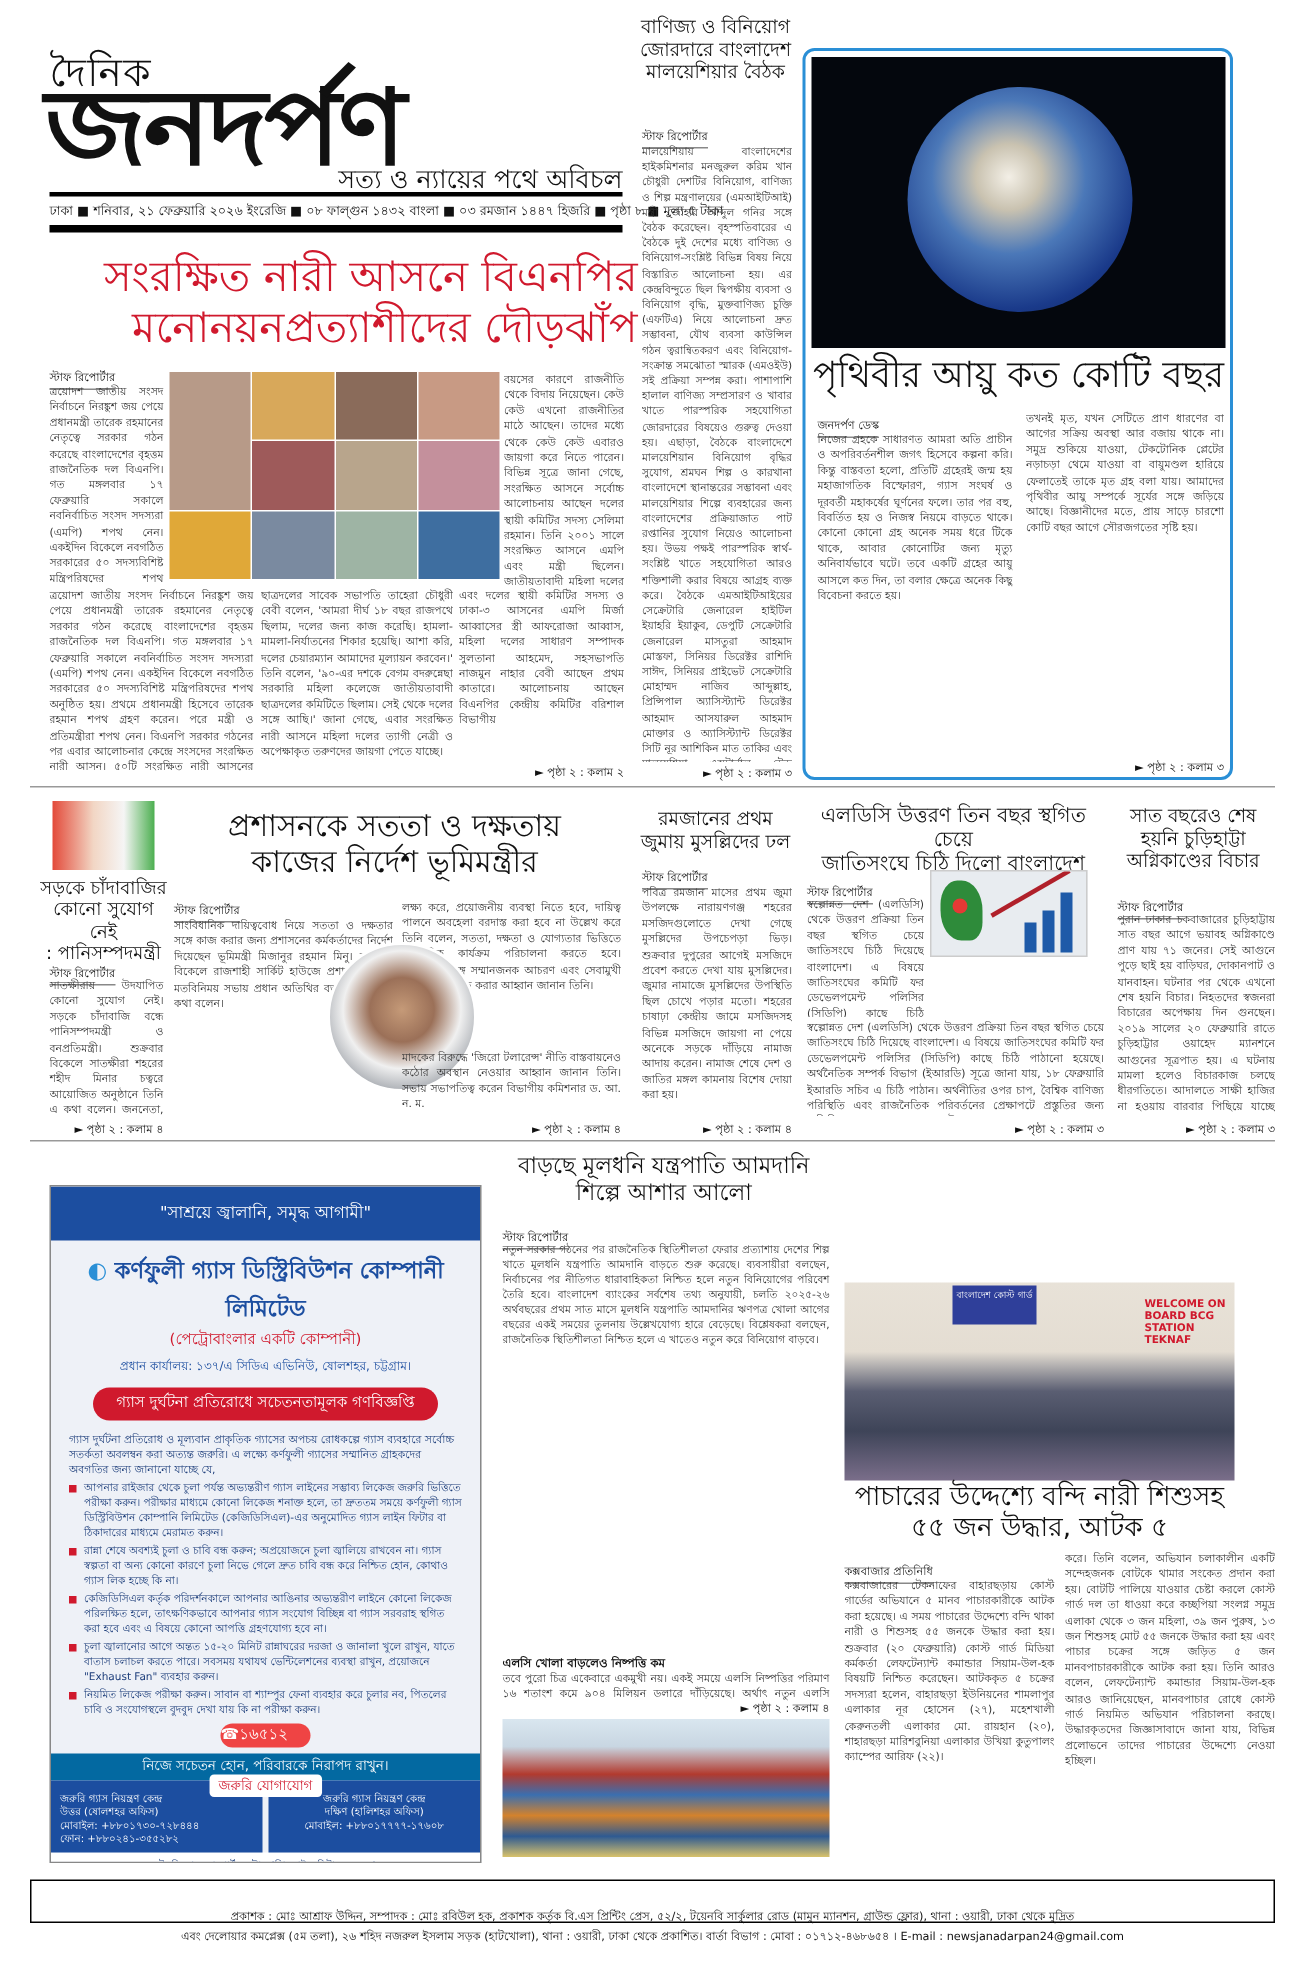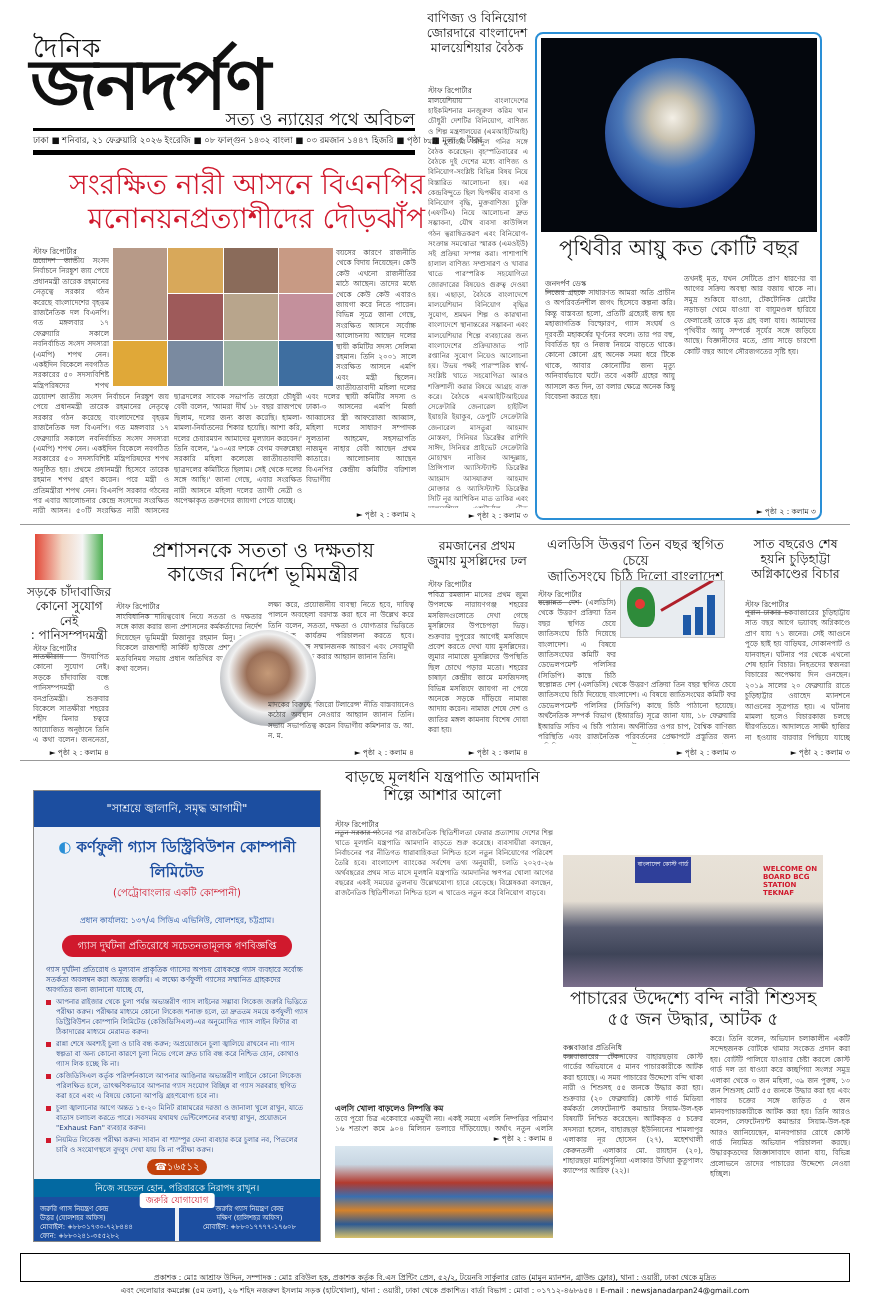--- a/index.html
+++ b/index.html
@@ -17,27 +17,27 @@
 .by{font-size:7.5px;font-family:"DejaVu Sans",sans-serif;border-bottom:1px solid #888;display:inline-block;padding-bottom:1px}
 .txt{font-size:7.2px;line-height:10.4px;text-align:justify;color:#333;font-family:"DejaVu Sans",sans-serif;overflow:hidden}
 .cont{font-size:7.5px;font-family:"DejaVu Sans",sans-serif;text-align:right;color:#111}
 .photo{background:#ccc;overflow:hidden}
 .box-blue{border:2px solid #2a8fd6;border-radius:8px}
 .hline{background:#000;height:1px}
 .ad{left:33px;top:790px;width:288px;height:452px;border:1px solid #888;background:#eef1f7;overflow:hidden}
 .ad-top{height:36px;background:#1c4ea0;color:#fff;font-size:11px;text-align:center;line-height:36px;font-family:"DejaVu Sans",sans-serif}
 .ad-co{color:#1c4ea0;font-size:15px;text-align:center;font-family:"DejaVu Sans",sans-serif;margin-top:8px;font-weight:600}
 .ad-sub{color:#d0192d;font-size:10px;text-align:center;font-family:"DejaVu Sans",sans-serif}
-.ad-addr{color:#1c4ea0;font-size:8px;text-align:center;font-family:"DejaVu Sans",sans-serif;margin-top:12px}
+.ad-addr{color:#1c4ea0;font-size:8px;text-align:center;font-family:"DejaVu Sans",sans-serif;margin-top:2px}
 .ad-pill{margin:8px auto 4px;width:230px;height:22px;border-radius:12px;background:#d0192d;color:#fff;font-size:10px;text-align:center;line-height:22px;font-family:"DejaVu Sans",sans-serif}
 .ad-intro{font-size:7.2px;color:#1c3d7a;padding:4px 12px 2px;line-height:10px;font-family:"DejaVu Sans",sans-serif}
 .ad-list{list-style:none;padding:0 12px 0 22px}
 .ad-list li{font-size:7px;color:#1c3d7a;line-height:10px;margin-bottom:2px;position:relative;font-family:"DejaVu Sans",sans-serif}
 .ad-list li:before{content:"";position:absolute;left:-10px;top:3px;width:5px;height:5px;background:#d0192d}
-.ad-hot{margin:4px auto;width:60px;height:16px;border-radius:8px;background:#c2410c;color:#fff;font-size:10px;text-align:center;line-height:16px;font-family:"DejaVu Sans",sans-serif}
+.ad-hot{margin:4px auto;width:60px;height:16px;border-radius:8px;background:#ef4444;color:#fff;font-size:10px;text-align:left;line-height:16px;font-family:"DejaVu Sans",sans-serif}
 .ad-warn{background:#0369a1;color:#fff;font-size:9px;text-align:center;height:18px;line-height:18px;font-family:"DejaVu Sans",sans-serif}
 .ad-contacts{display:flex;height:48px;position:relative}
 .ad-c{flex:1;background:#1c4ea0;color:#fff;font-size:6.8px;padding:8px 6px;line-height:9px;font-family:"DejaVu Sans",sans-serif}
 .ad-c+.ad-c{margin-left:4px}
 .ad-tag{position:absolute;left:50%;top:-4px;transform:translateX(-50%);background:#fff;color:#d0192d;font-size:9px;padding:0 6px;border-radius:3px;font-family:"DejaVu Sans",sans-serif}
 .ad-tech{background:#fff;text-align:center;font-size:7px;color:#1c3d7a;padding:5px 4px;line-height:9px;font-family:"DejaVu Sans",sans-serif}
 .footer{left:20px;top:1253px;width:830px;height:29px;border:1px solid #000;font-size:7.5px;text-align:center;line-height:13px;padding-top:17px;font-family:"DejaVu Sans",sans-serif}
 </style>
 </head>
 <body>
@@ -76,21 +76,21 @@
 
 <div class="abs hl" style="left:423px;top:10px;width:108px;font-size:12.5px">বাণিজ্য ও বিনিয়োগ জোরদারে বাংলাদেশ মালয়েশিয়ার বৈঠক</div>
 <div class="abs" style="left:428px;top:78px"><span class="by">স্টাফ রিপোর্টার</span></div>
 <div class="abs txt" style="left:428px;top:96px;width:100px;height:412px;font-size:7px;line-height:10.2px">মালয়েশিয়ায় বাংলাদেশের হাইকমিশনার মনজুরুল করিম খান চৌধুরী দেশটির বিনিয়োগ, বাণিজ্য ও শিল্প মন্ত্রণালয়ের (এমআইটিআই) মন্ত্রী জোহরি আব্দুল গনির সঙ্গে বৈঠক করেছেন। বৃহস্পতিবারের এ বৈঠকে দুই দেশের মধ্যে বাণিজ্য ও বিনিয়োগ-সংশ্লিষ্ট বিভিন্ন বিষয় নিয়ে বিস্তারিত আলোচনা হয়। এর কেন্দ্রবিন্দুতে ছিল দ্বিপক্ষীয় ব্যবসা ও বিনিয়োগ বৃদ্ধি, মুক্তবাণিজ্য চুক্তি (এফটিএ) নিয়ে আলোচনা দ্রুত সম্ভাবনা, যৌথ ব্যবসা কাউন্সিল গঠন ত্বরান্বিতকরণ এবং বিনিয়োগ-সংক্রান্ত সমঝোতা স্মারক (এমওইউ) সই প্রক্রিয়া সম্পন্ন করা। পাশাপাশি হালাল বাণিজ্য সম্প্রসারণ ও খাবার খাতে পারস্পরিক সহযোগিতা জোরদারের বিষয়েও গুরুত্ব দেওয়া হয়। এছাড়া, বৈঠকে বাংলাদেশে মালয়েশিয়ান বিনিয়োগ বৃদ্ধির সুযোগ, শ্রমঘন শিল্প ও কারখানা বাংলাদেশে স্থানান্তরের সম্ভাবনা এবং মালয়েশিয়ার শিল্পে ব্যবহারের জন্য বাংলাদেশের প্রক্রিয়াজাত পাট রপ্তানির সুযোগ নিয়েও আলোচনা হয়। উভয় পক্ষই পারস্পরিক স্বার্থ-সংশ্লিষ্ট খাতে সহযোগিতা আরও শক্তিশালী করার বিষয়ে আগ্রহ ব্যক্ত করে। বৈঠকে এমআইটিআইয়ের সেক্রেটারি জেনারেল হাইটিল ইয়াহরি ইয়াকুব, ডেপুটি সেক্রেটারি জেনারেল মাসতুরা আহমাদ মোস্তফা, সিনিয়র ডিরেক্টর রাশিদি সাঈদ, সিনিয়র প্রাইভেট সেক্রেটারি মোহাম্মদ নাজিব আব্দুল্লাহ, প্রিন্সিপাল অ্যাসিস্ট্যান্ট ডিরেক্টর আহমাদ আসযারুল আহমাদ মোক্তার ও অ্যাসিস্ট্যান্ট ডিরেক্টর সিটি নূর আশিকিন মাত তাকির এবং মালয়েশিয়া এক্সটার্নাল ট্রেড ডেভেলপমেন্ট কর্পোরেশনের (ম্যাট্রেড) ডেপুটি চিফ এক্সিকিউটিভ অফিসার এস রায় শংকর, বাংলাদেশ হাইকমিশনের ডেপুটি হাইকমিশনার মোসাম্মৎ শাহানারা মনিকা ও ফার্স্ট</div>
 <div class="abs cont" style="left:428px;top:510px;width:100px">► পৃষ্ঠা ২ : কলাম ৩</div>
 
 <div class="abs box-blue" style="left:535px;top:32px;width:287px;height:488px"></div>
 <div class="abs photo" style="left:541px;top:38px;width:276px;height:194px;background:#04070d">
   <div style="position:absolute;left:64px;top:20px;width:150px;height:150px;border-radius:50%;background:radial-gradient(circle at 45% 40%,#f3efe6 0%,#c9c2b0 18%,#4b78b8 42%,#1a3a8a 72%,#0c1d4e 100%)"></div>
 </div>
-<div class="abs hl" style="left:541px;top:236px;width:276px;font-size:21px;font-weight:500">পৃথিবীর আয়ু কত কোটি বছর</div>
+<div class="abs hl" style="left:541px;top:236px;width:276px;font-size:24px;font-weight:500">পৃথিবীর আয়ু কত কোটি বছর</div>
 <div class="abs" style="left:545px;top:271px"><span class="by">জনদর্পণ ডেস্ক</span></div>
 <div class="abs txt" style="left:545px;top:288px;width:130px;height:226px">নিজের গ্রহকে সাধারণত আমরা অতি প্রাচীন ও অপরিবর্তনশীল জগৎ হিসেবে কল্পনা করি। কিন্তু বাস্তবতা হলো, প্রতিটি গ্রহেরই জন্ম হয় মহাজাগতিক বিস্ফোরণ, গ্যাস সংঘর্ষ ও দূরবর্তী মহাকর্ষের ঘূর্ণনের ফলে। তার পর বহু, বিবর্তিত হয় ও নিজস্ব নিয়মে বাড়তে থাকে। কোনো কোনো গ্রহ অনেক সময় ধরে টিকে থাকে, আবার কোনোটির জন্য মৃত্যু অনিবার্যভাবে ঘটে। তবে একটি গ্রহের আয়ু আসলে কত দিন, তা বলার ক্ষেত্রে অনেক কিছু বিবেচনা করতে হয়।</div>
 <div class="abs txt" style="left:684px;top:274px;width:132px;height:230px">তখনই মৃত, যখন সেটিতে প্রাণ ধারণের বা আগের সক্রিয় অবস্থা আর বজায় থাকে না। সমুদ্র শুকিয়ে যাওয়া, টেকটোনিক প্লেটের নড়াচড়া থেমে যাওয়া বা বায়ুমণ্ডল হারিয়ে ফেলাতেই তাকে মৃত গ্রহ বলা যায়। আমাদের পৃথিবীর আয়ু সম্পর্কে সূর্যের সঙ্গে জড়িয়ে আছে। বিজ্ঞানীদের মতে, প্রায় সাড়ে চারশো কোটি বছর আগে সৌরজগতের সৃষ্টি হয়।</div>
 <div class="abs cont" style="left:684px;top:506px;width:132px">► পৃষ্ঠা ২ : কলাম ৩</div>
 
 <div class="abs hline" style="left:20px;top:524px;width:830px;background:#999"></div>
 
 <div class="abs photo" style="left:35px;top:534px;width:68px;height:46px;background:linear-gradient(90deg,#e34a3a 0%,#f2d6c4 40%,#f5f5f5 70%,#4caf50 100%)"></div>
 <div class="abs hl" style="left:25px;top:585px;width:88px;font-size:12px">
   <div>সড়কে চাঁদাবাজির</div>

